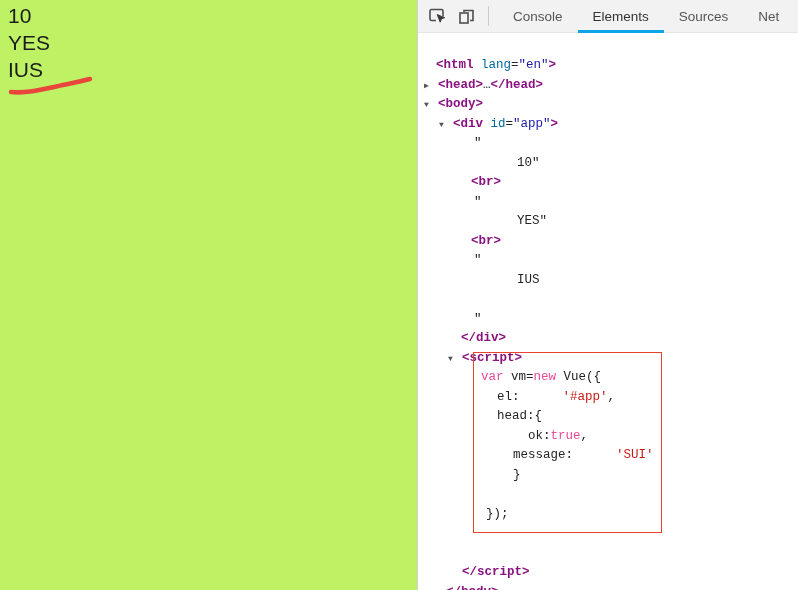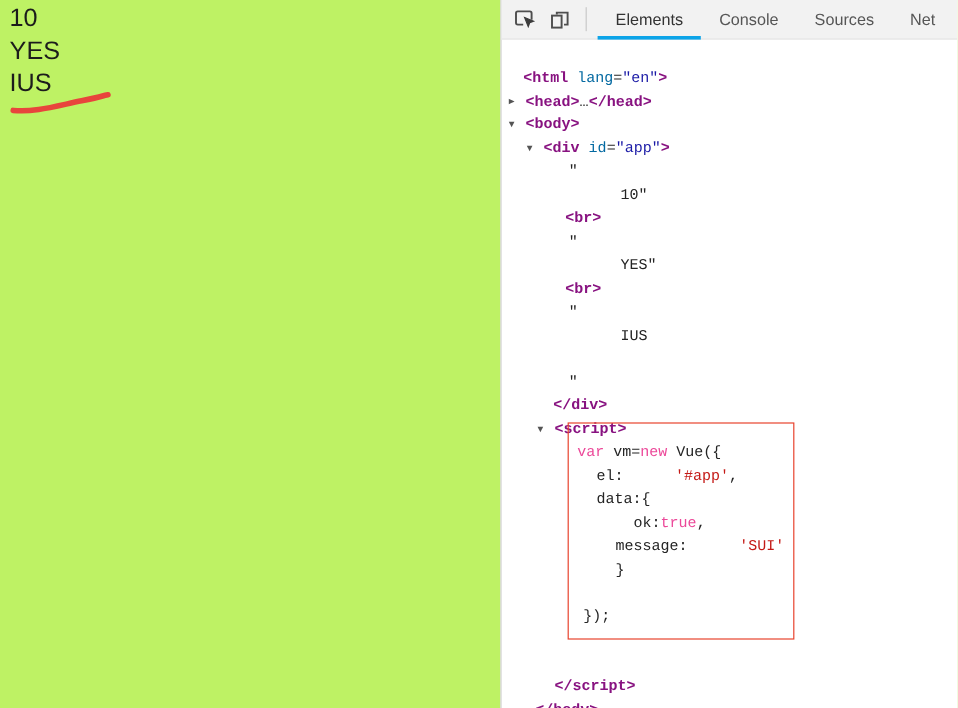--- a/index.html
+++ b/index.html
@@ -76,22 +76,22 @@
         </svg>
       </div>
       <div class="tb-icon">
         <svg width="19" height="19" viewBox="0 0 19 19">
           <path d="M7 5 V3.5 h9 v10 h-3" fill="none" stroke="#4e4e4e" stroke-width="1.6"></path>
           <rect x="3" y="6" width="8" height="10" fill="#f2f2f2" stroke="#4e4e4e" stroke-width="1.6"></rect>
         </svg>
       </div>
       <div class="tb-sep"></div>
       <div class="tabs">
+        <div class="tab">Console</div>
         <div class="tab active">Elements</div>
-        <div class="tab">Console</div>
         <div class="tab">Sources</div>
         <div class="tab">Net</div>
       </div>
     </div>
 
 
     <div class="dom-tree">
         <div class="tree-line" style="top: 1px; left: 18px;"><span class="c-tag">&lt;html </span><span class="c-attr">lang</span><span class="c-plain">=</span><span class="c-val">"en"</span><span class="c-tag">&gt;</span></div>
         <div class="tree-line" style="top: 20.5px; left: 20px;"><span class="arrow">▶</span><span class="c-tag">&lt;head&gt;</span><span class="c-plain">…</span><span class="c-tag">&lt;/head&gt;</span></div>
         <div class="tree-line" style="top: 40px; left: 20px;"><span class="arrow">▼</span><span class="c-tag">&lt;body&gt;</span></div>
@@ -103,21 +103,21 @@
         <div class="tree-line" style="top: 157px; left: 99px;"><span class="c-txt">YES"</span></div>
         <div class="tree-line" style="top: 176.5px; left: 53px;"><span class="c-tag">&lt;br&gt;</span></div>
         <div class="tree-line" style="top: 196px; left: 56px;"><span class="c-txt">"</span></div>
         <div class="tree-line" style="top: 215.5px; left: 99px;"><span class="c-txt">IUS</span></div>
         <div class="tree-line" style="top: 235px; left: 56px;"></div>
         <div class="tree-line" style="top: 254.5px; left: 56px;"><span class="c-txt">"</span></div>
         <div class="tree-line" style="top: 274px; left: 43px;"><span class="c-tag">&lt;/div&gt;</span></div>
         <div class="tree-line" style="top: 293.5px; left: 44px;"><span class="arrow">▼</span><span class="c-tag">&lt;script&gt;</span></div>
         <div class="tree-line" style="top: 313px; left: 63px;"><span class="c-kw">var</span><span class="c-plain"> vm=</span><span class="c-kw">new</span><span class="c-plain"> Vue({</span></div>
         <div class="tree-line" style="top: 332.5px; left: 79px;"><span class="c-plain">el:</span><span class="c-str">'#app'</span><span class="c-plain">,</span></div>
-        <div class="tree-line" style="top: 352px; left: 79px;"><span class="c-plain">data:{</span></div>
+        <div class="tree-line" style="top: 352px; left: 79px;"><span class="c-plain">head:{</span></div>
         <div class="tree-line" style="top: 371.5px; left: 110px;"><span class="c-plain">ok:</span><span class="c-kw">true</span><span class="c-plain">,</span></div>
         <div class="tree-line" style="top: 391px; left: 95px;"><span class="c-plain">message:</span><span class="c-str">'SUI'</span></div>
         <div class="tree-line" style="top: 410.5px; left: 95px;"><span class="c-plain">}</span></div>
         <div class="tree-line" style="top: 430px; left: 63px;"></div>
         <div class="tree-line" style="top: 449.5px; left: 68px;"><span class="c-plain">});</span></div>
         <div class="tree-line" style="top: 469px; left: 63px;"></div>
         <div class="tree-line" style="top: 488.5px; left: 63px;"></div>
         <div class="tree-line" style="top: 508px; left: 44px;"><span class="c-tag">&lt;/script&gt;</span></div>
         <div class="tree-line" style="top: 527.5px; left: 28px;"><span class="c-tag">&lt;/body&gt;</span></div>
       </div>

